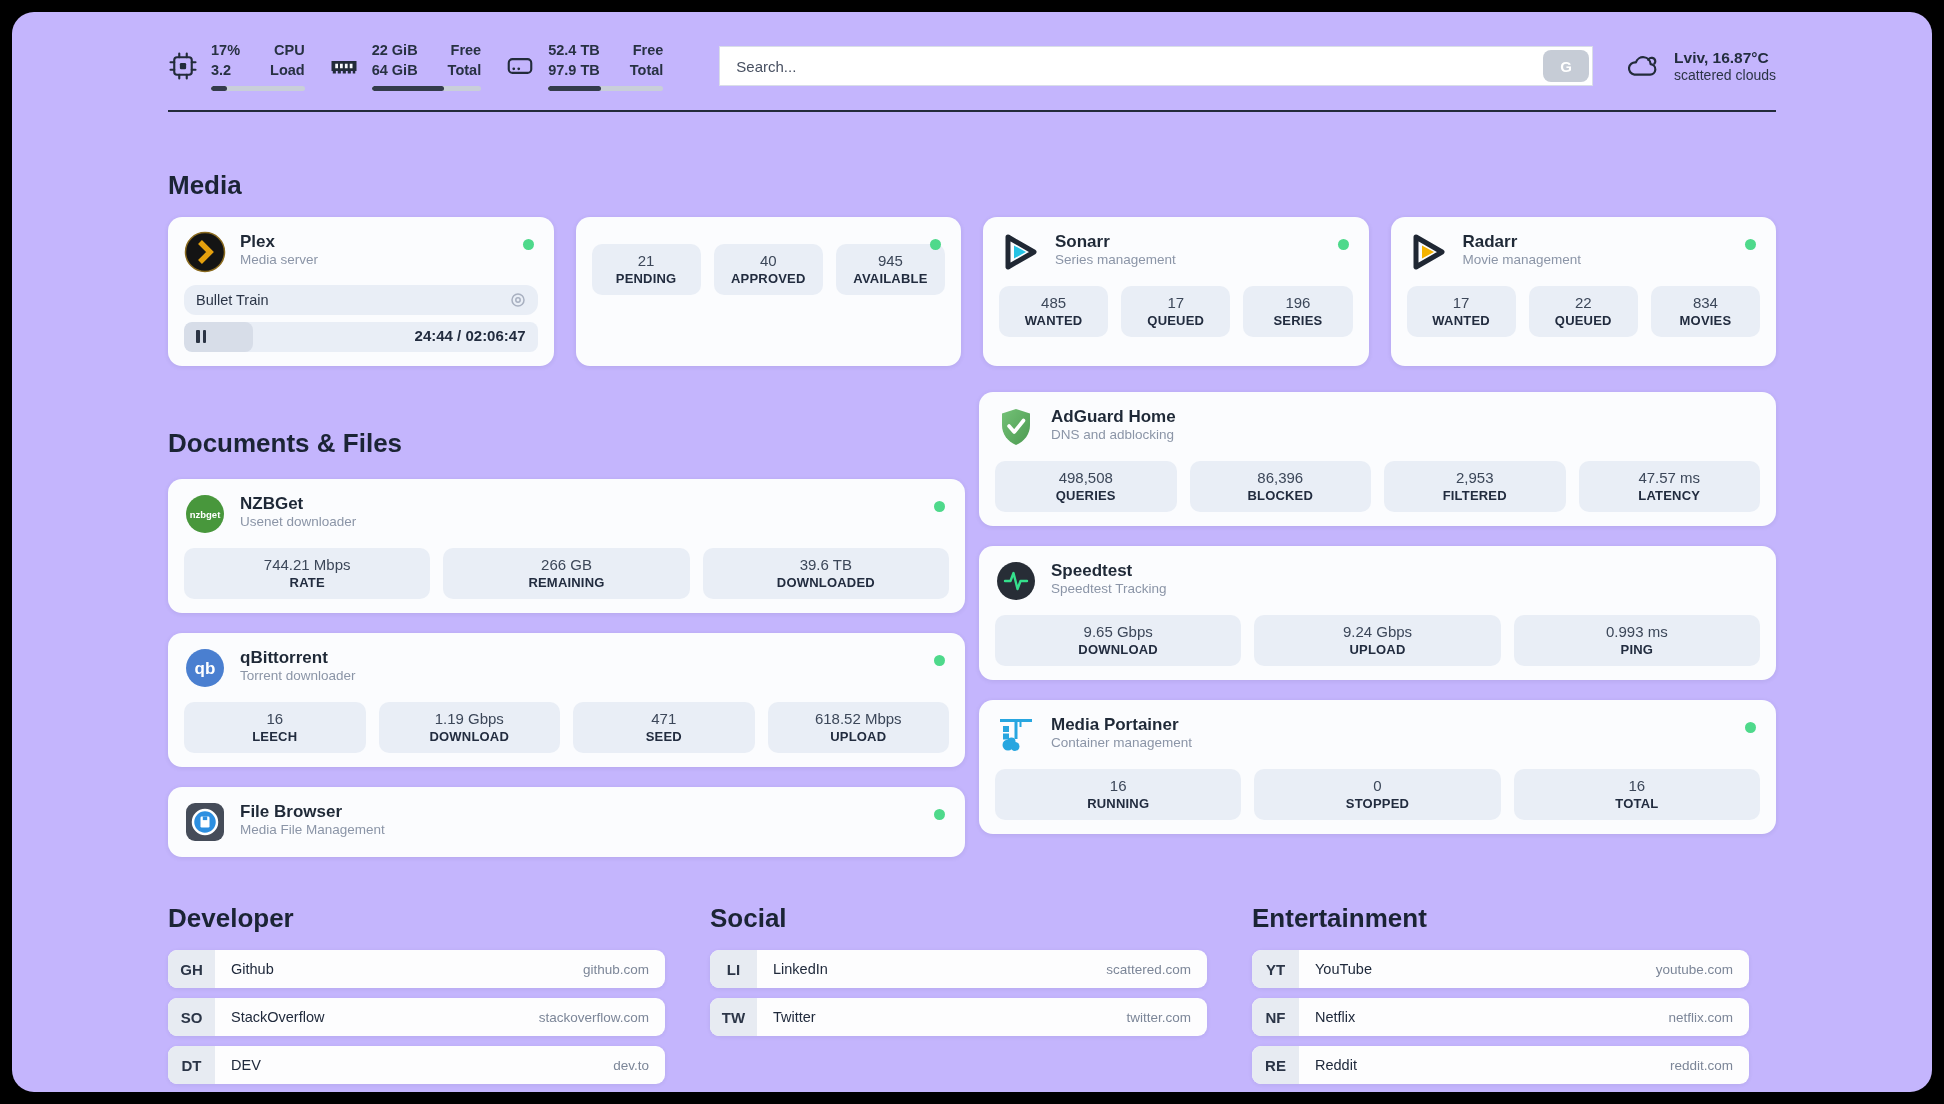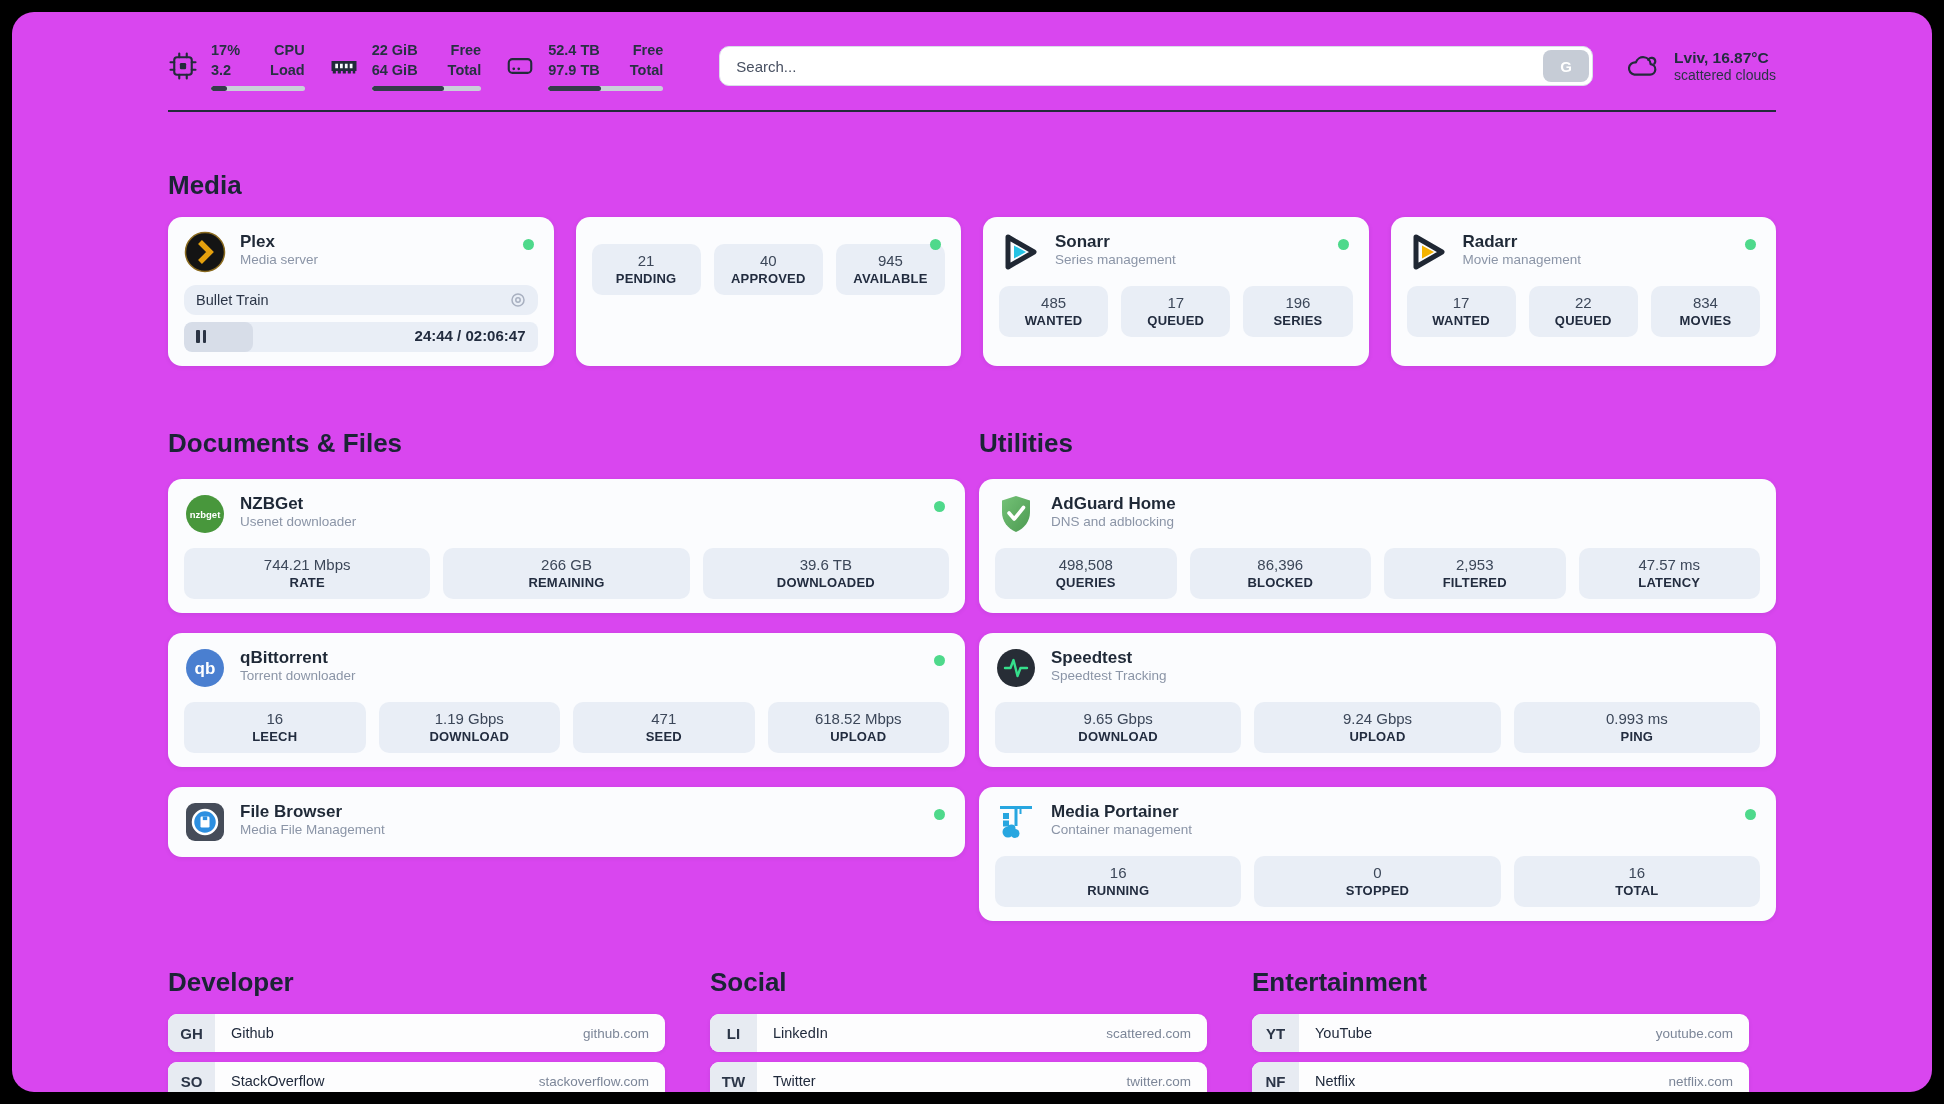--- a/index.html
+++ b/index.html
@@ -1,29 +1,29 @@
 <!DOCTYPE html>
 <html><head>
 <meta charset="utf-8">
 <style>
   * { margin:0; padding:0; box-sizing:border-box; }
   html,body { width:1944px; height:1104px; background:#000; font-family:"Liberation Sans","DejaVu Sans",sans-serif; }
-  .frame { position:absolute; inset:12px; background:#d946ef; border-radius:22px; overflow:hidden; }
+  .frame { position:absolute; inset:12px; background:#c4b5fd; border-radius:22px; overflow:hidden; }
   .content { padding:0 156px; }
 
   
   .header { display:flex; align-items:center; margin-top:26px; height:56px; }
   .sys { display:flex; align-items:center; gap:13px; margin-right:24px; }
   .sys svg { flex:none; }
   .sys-grid { display:grid; grid-template-columns:auto auto; column-gap:30px; font-size:14.5px; font-weight:600; color:#273142; line-height:1.35; }
   .sys-col2 { text-align:right; }
   .sys-bar { grid-column:1 / -1; margin-top:6px; height:5px; background:#c9cfd9; border-radius:3px; overflow:hidden; }
   .sys-fill { height:100%; background:#343c4b; border-radius:3px; }
   .searchwrap { flex:1; position:relative; margin:0 30px 0 32px; height:40px; }
-  .searchwrap input { width:100%; height:100%; border:1.5px solid #d9dee8; border-radius:10px; background:#fff; padding:0 64px 0 16px; font-size:15px; color:#2b3445; outline:none; font-family:inherit; }
+  .searchwrap input { width:100%; height:100%; border:1.5px solid #d9dee8; border-radius:0; background:#fff; padding:0 64px 0 16px; font-size:15px; color:#2b3445; outline:none; font-family:inherit; }
   .searchwrap input::placeholder { color:#3d4658; opacity:.95; }
   .gbtn { position:absolute; right:4px; top:4px; width:46px; height:32px; background:#c6ccd6; border:none; border-radius:8px; color:#fff; font-size:15px; font-weight:600; display:flex; align-items:center; justify-content:center; cursor:pointer; }
   .weather { display:flex; align-items:center; gap:13px; }
   .weather-line1 { font-size:15.5px; font-weight:600; color:#232d3f; }
   .weather-line2 { font-size:14px; color:#2b3445; }
   .divider { margin-top:16px; border-bottom:2px solid #232b3a; }
 
   
   .sec-title { font-size:26px; font-weight:600; color:#1b2435; }
   .media-title { margin-top:58px; }
@@ -335,21 +335,20 @@
           <div>
             <div class="app-title">File Browser</div>
             <div class="app-sub">Media File Management</div>
           </div>
         </div>
         <span class="dot"></span>
       </div>
     </div>
 
     <div class="col-stack">
-      <h2 class="sec-title">Utilities</h2>
 
       <div class="card">
         <div class="card-head">
           <svg class="icon42" viewBox="0 0 42 42">
             <defs>
               <linearGradient id="agg" x1="0" y1="0" x2="1" y2="1">
                 <stop offset="0" stop-color="#74c277"></stop>
                     <stop offset="1" stop-color="#4c9a51"></stop>
               </linearGradient>
             </defs>

